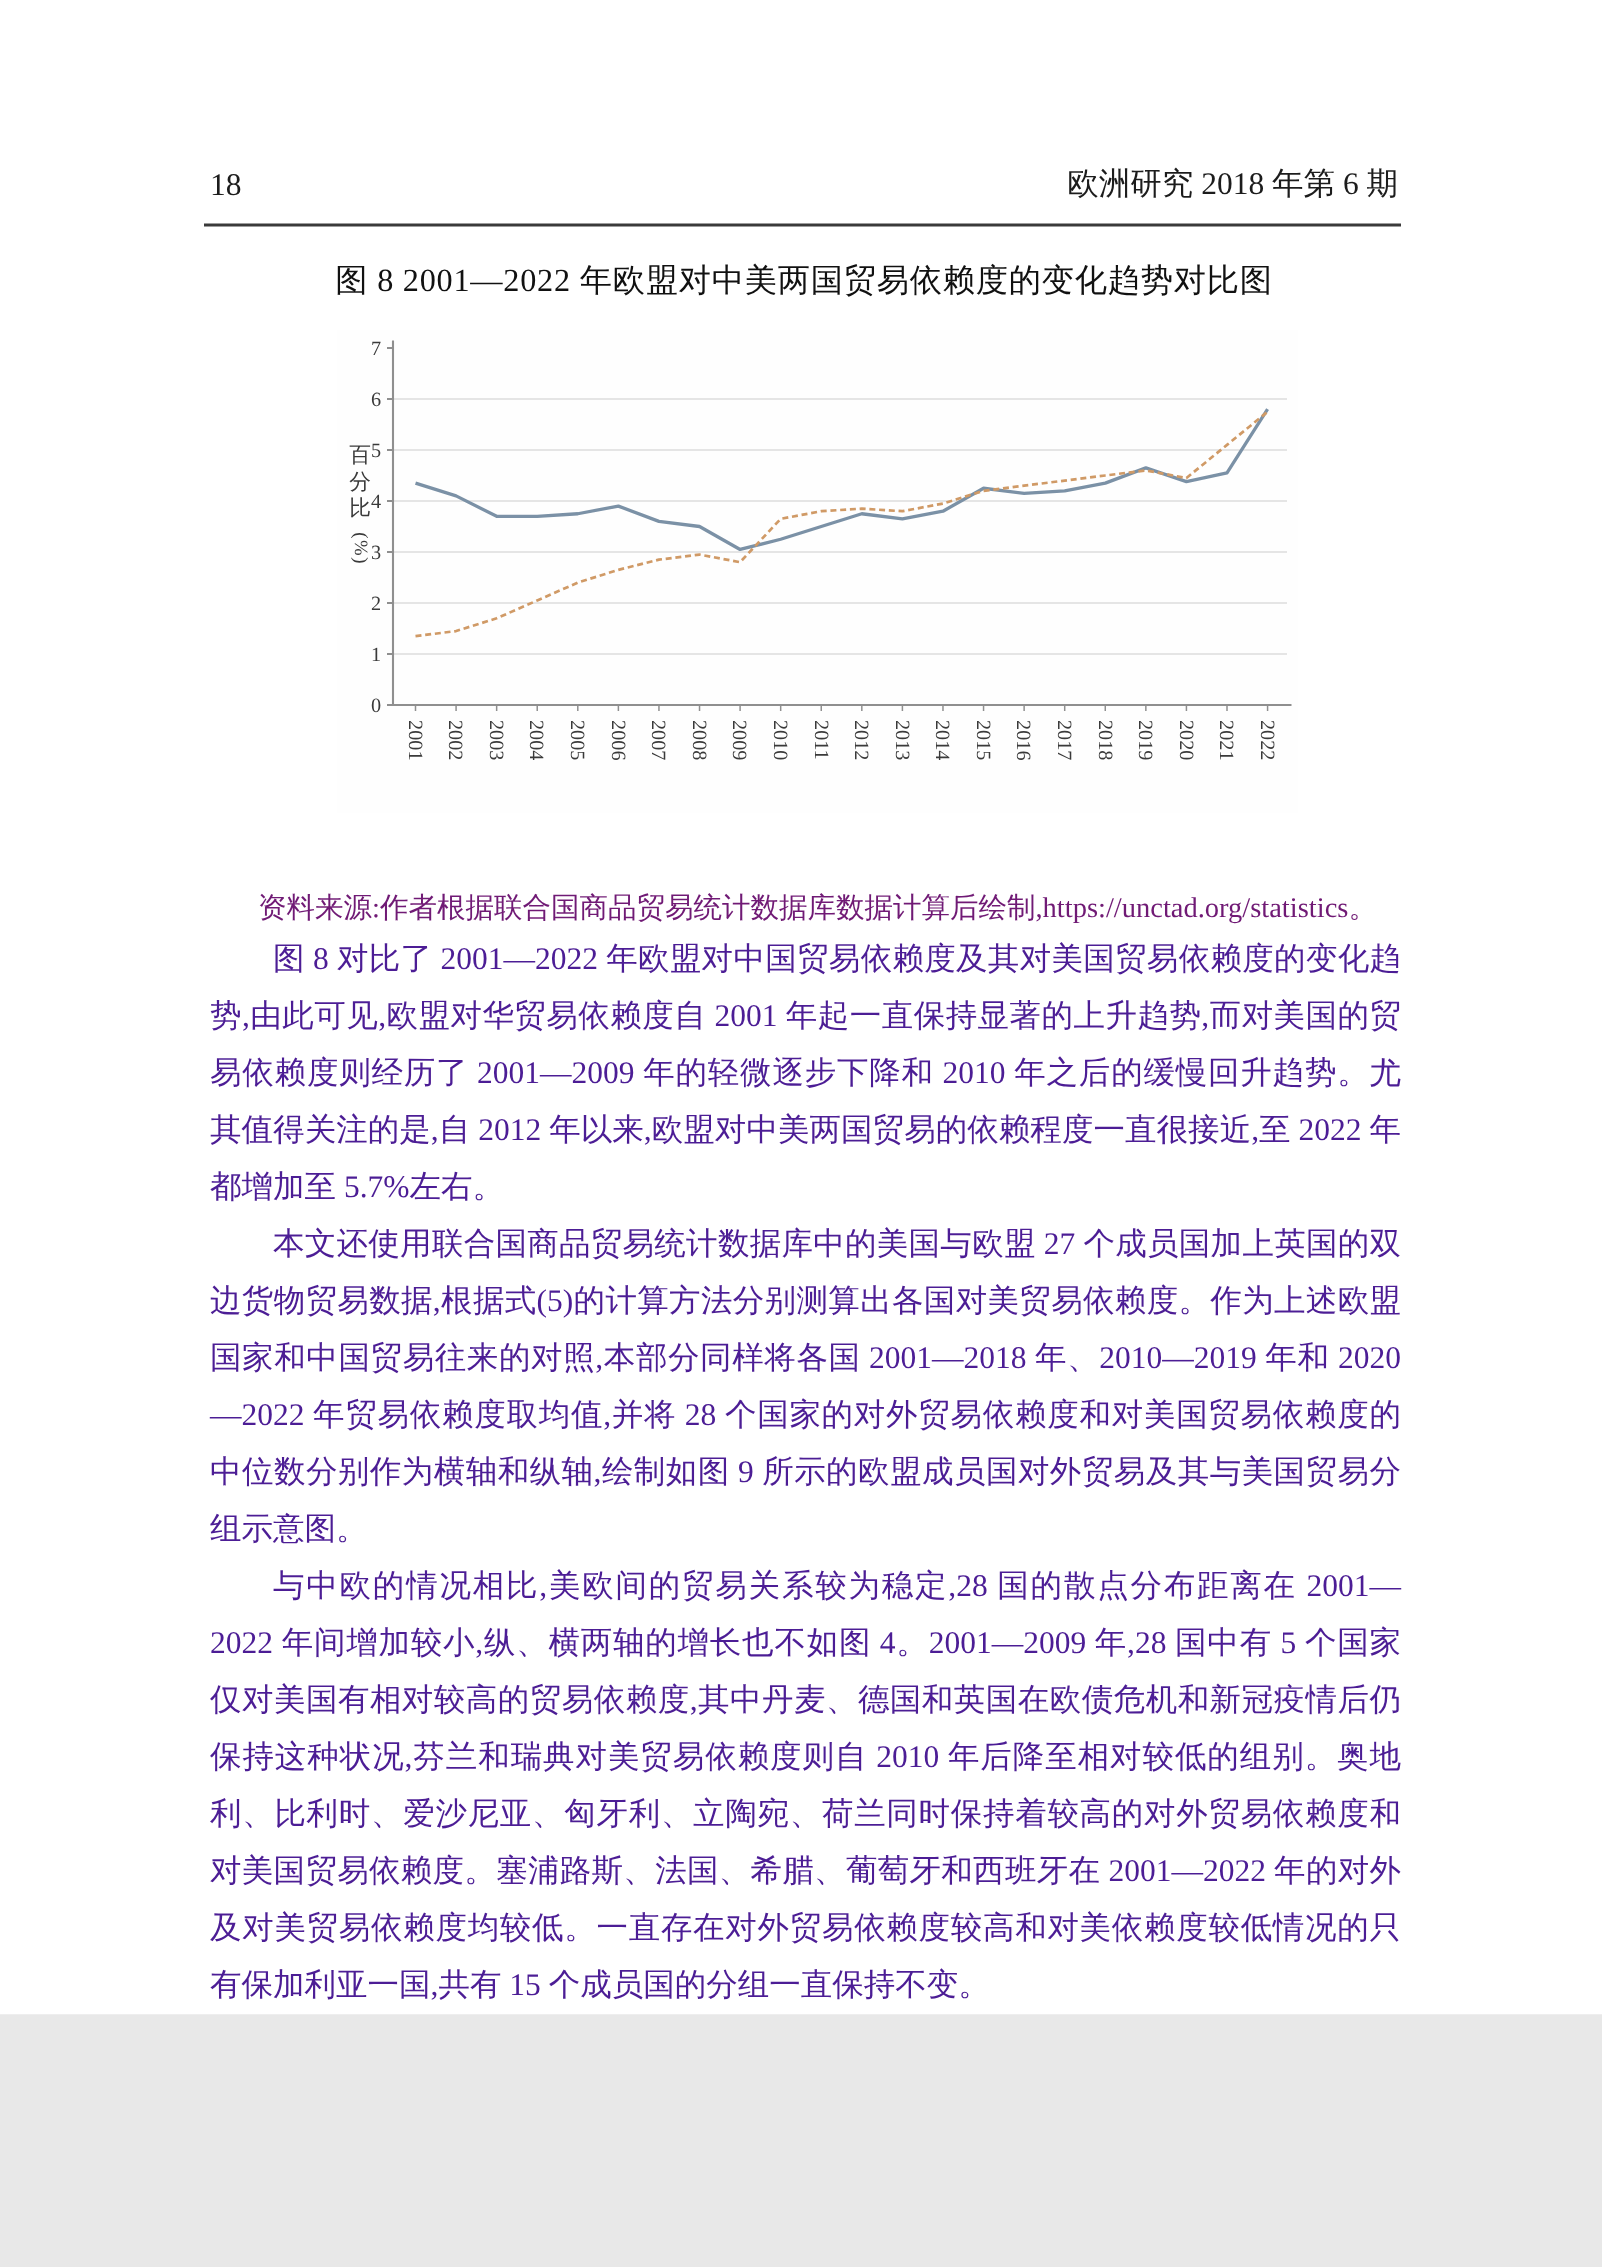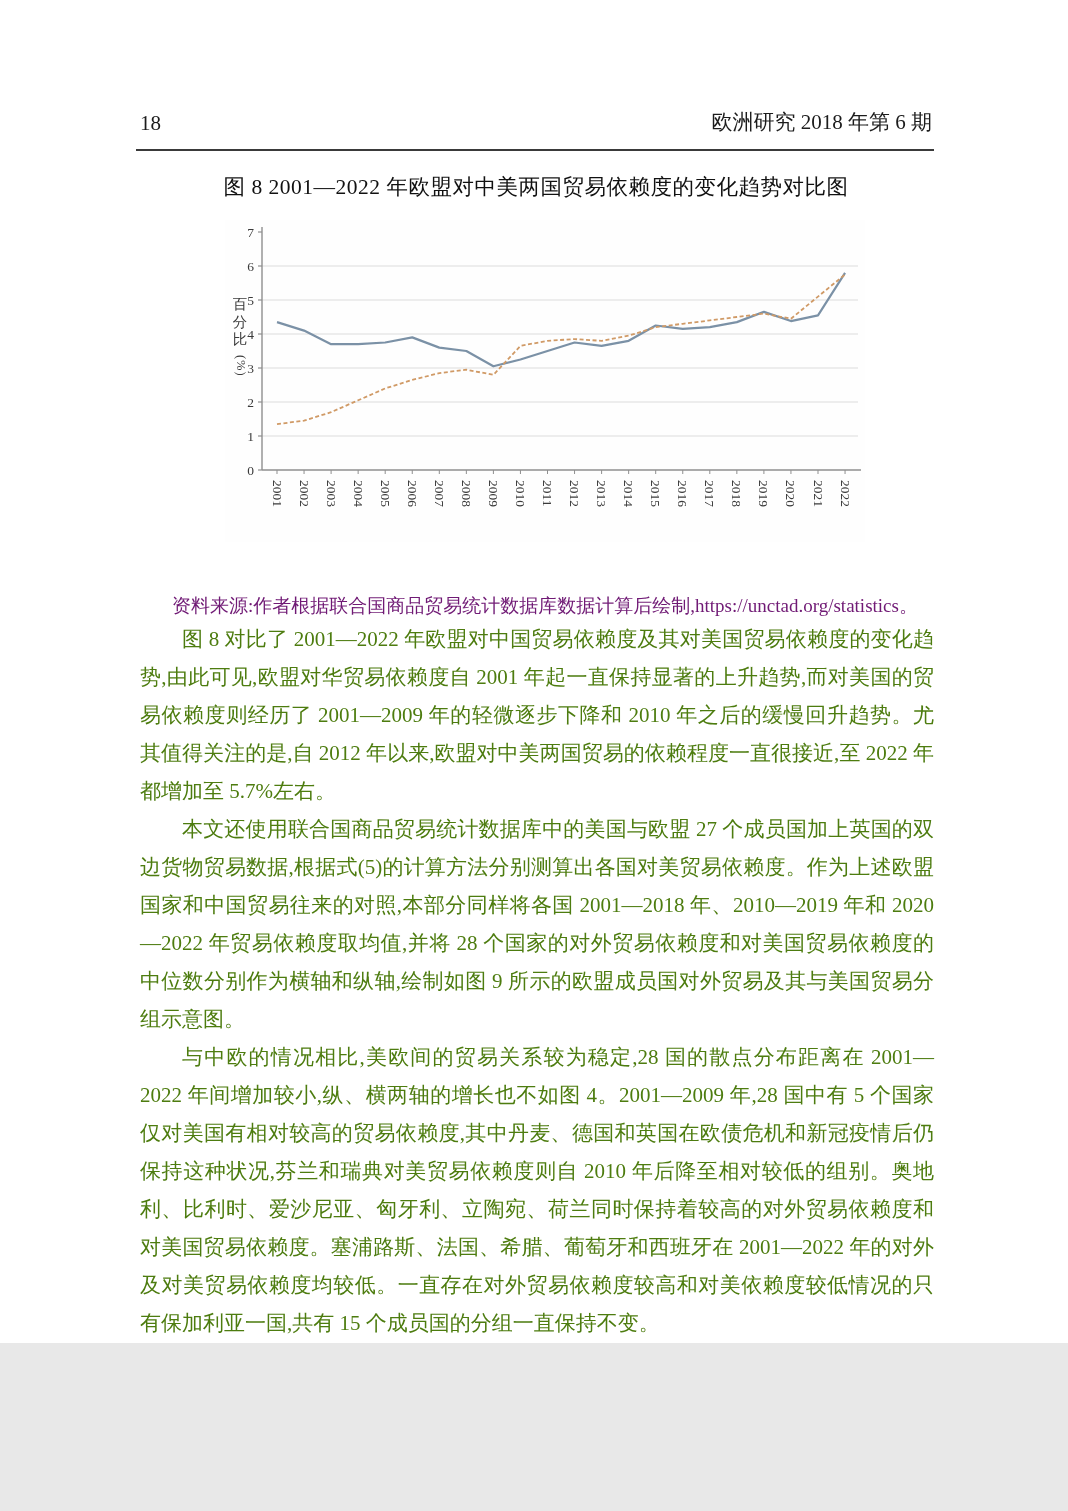--- a/index.html
+++ b/index.html
@@ -50,21 +50,21 @@
   .sw.solid{border-top:2.5px solid #7b91a6;}
   .sw.dashed{border-top:2.5px dashed #d09a66;}
   .legend .lbl{font-size:16.5px;color:#4a4a4a;letter-spacing:2.5px;white-space:nowrap;}
   
   .source-note{
     position:absolute;left:140px;top:551px;width:792px;
     font-size:19px;color:#701a75;text-indent:32px;line-height:30px;margin-top:40px;
   }
   .bodytext{
     position:absolute;left:140px;top:620px;width:794px;
-    font-size:21px;line-height:38px;text-align:justify;color:#4d7c0f;
+    font-size:21px;line-height:38px;text-align:justify;color:#4c1d95;
   }
   .bodytext p{margin:0;text-indent:2em;}
 </style>
 </head>
 <body>
 
 <div class="page">
 
   <div class="running-head">
     <span>18</span>

